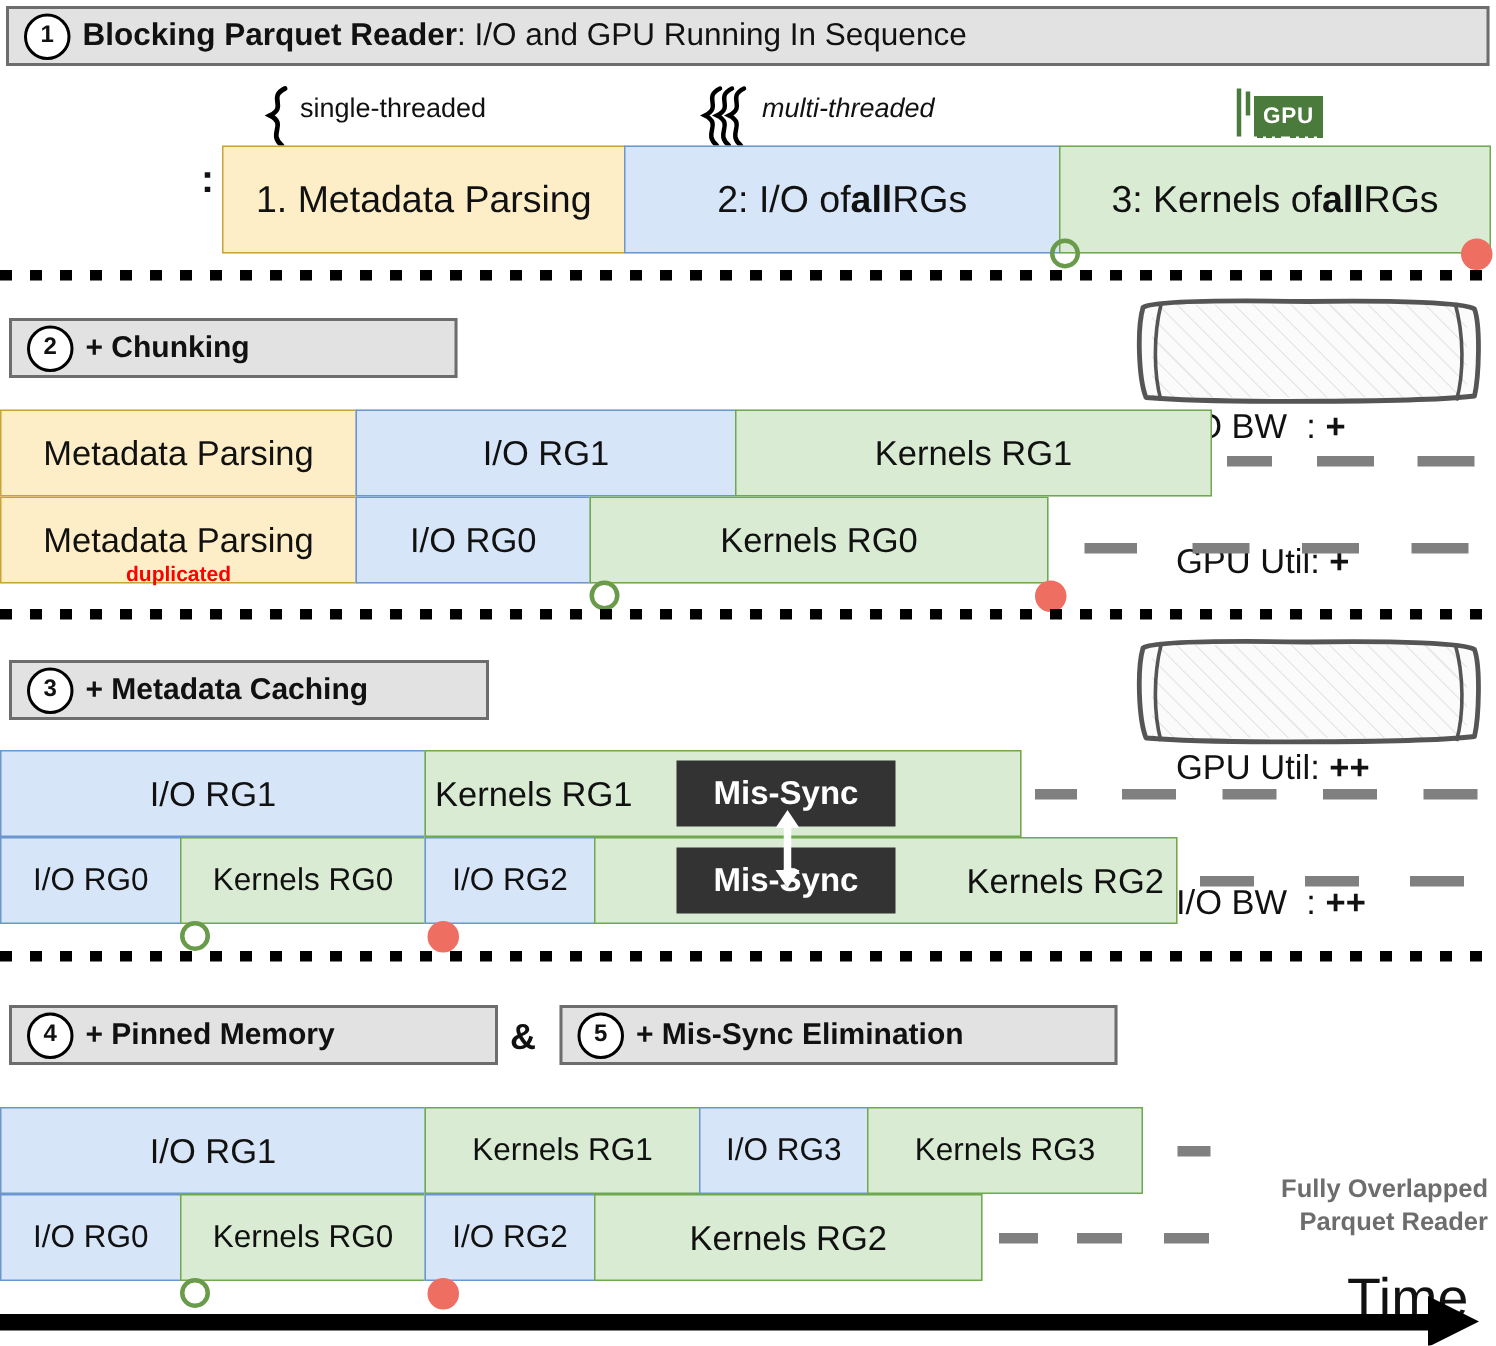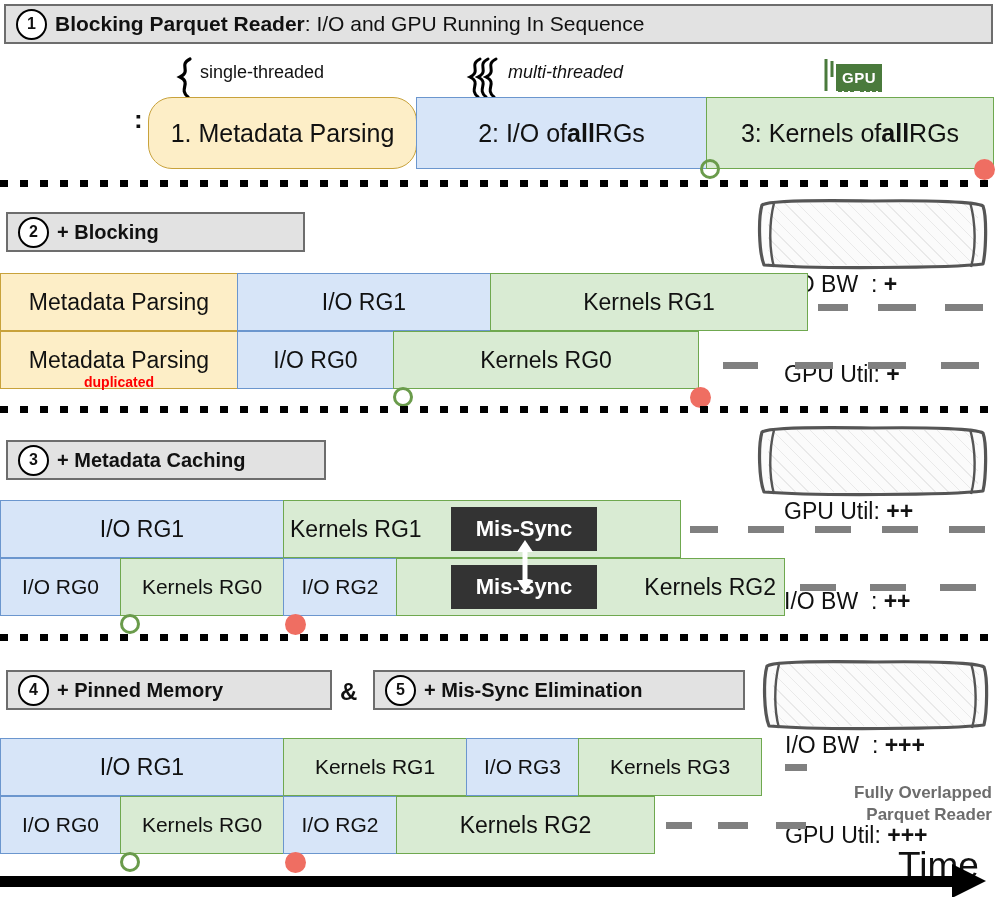--- a/index.html
+++ b/index.html
@@ -173,40 +173,40 @@
       <rect x="12" y="2" width="4" height="4" fill="#4a7a3c"></rect>
       <rect x="22" y="2" width="4" height="4" fill="#4a7a3c"></rect>
       <rect x="28" y="2" width="4" height="4" fill="#4a7a3c"></rect>
       <rect x="34" y="2" width="4" height="4" fill="#4a7a3c"></rect>
       <rect x="40" y="2" width="4" height="4" fill="#4a7a3c"></rect>
     </svg>
   </div>
 
   <div class="abs" style="left:134px;top:104px;font-size:26px;font-weight:bold;">:</div>
 
-  <div class="abs bar yellow s1" style="left:148px;top:97px;width:269px;border-radius:24px;">1. Metadata Parsing</div>
+  <div class="abs bar yellow s1" style="left:148px;top:97px;width:269px;">1. Metadata Parsing</div>
   <div class="abs bar blue s1" style="left:416px;top:97px;width:291px;">
       <span>2: I/O of </span>
       <b>all</b>
       <span> RGs</span>
     </div>
   <div class="abs bar green s1" style="left:706px;top:97px;width:288px;">
       <span>3: Kernels of </span>
       <b>all</b>
       <span> RGs</span>
     </div>
 
   <div class="abs mk-green" style="left:700px;top:159px;"></div>
   <div class="abs mk-red" style="left:974px;top:159px;"></div>
 
   <div class="abs dotsep" style="left:0px;top:180px;width:997px;"></div>
 
   <div class="abs banner" style="left:6px;top:212px;width:299px;">
     <div class="numcircle">2</div>
-    <span class="bnr-text">+   Blocking</span>
+    <span class="bnr-text">+   Chunking</span>
   </div>
 
   <div class="callout" style="left:752px;top:197px;width:240px;height:76px;">
     <svg width="240" height="76" viewBox="0 0 240 76" style="position:absolute;left:0;top:0;">
       <path d="M10 8 C16 4, 60 3, 120 4 C180 3, 225 5, 231 9 C235 20, 234 54, 231 67 C200 71, 60 72, 12 68 C7 55, 6 22, 10 8 Z" fill="#fbfbfb" stroke="#555" stroke-width="3.2" stroke-linejoin="round"></path>
       <path d="M22 6 C17 26, 17 52, 22 70" fill="none" stroke="#555" stroke-width="2.4"></path>
       <path d="M218 5 C224 26, 224 52, 219 70" fill="none" stroke="#555" stroke-width="2.4"></path>
     </svg>
     <div class="hatch" style="clip-path:inset(6px 14px 8px 16px);"></div>
     <div class="clines" style="left:12px;top:2px;">
@@ -294,32 +294,20 @@
   <div class="abs banner" style="left:6px;top:670px;width:326px;">
     <div class="numcircle">4</div>
     <span class="bnr-text">+ Pinned Memory</span>
   </div>
   <div class="abs" style="left:340px;top:678px;font-size:24px;font-weight:bold;">&amp;</div>
   <div class="abs banner" style="left:373px;top:670px;width:372px;">
     <div class="numcircle">5</div>
     <span class="bnr-text">+ Mis-Sync Elimination</span>
   </div>
 
-  <div class="callout" style="left:757px;top:658px;width:236px;height:76px;">
-    <svg width="236" height="76" viewBox="0 0 236 76" style="position:absolute;left:0;top:0;">
-      <path d="M10 8 C16 4, 58 3, 118 4 C176 3, 221 5, 227 9 C231 20, 230 54, 227 67 C196 71, 58 72, 12 68 C7 55, 6 22, 10 8 Z" fill="#fbfbfb" stroke="#555" stroke-width="3.2" stroke-linejoin="round"></path>
-      <path d="M22 6 C17 26, 17 52, 22 70" fill="none" stroke="#555" stroke-width="2.4"></path>
-      <path d="M214 5 C220 26, 220 52, 215 70" fill="none" stroke="#555" stroke-width="2.4"></path>
-    </svg>
-    <div class="hatch" style="clip-path:inset(6px 14px 8px 16px);"></div>
-    <div class="clines" style="left:8px;top:2px;">
-      <div><span>I/O BW  :</span> <b>+++</b></div>
-      <div><span>GPU Util:</span> <b>+++</b></div>
-    </div>
-  </div>
 
   <div class="abs bar blue" style="left:0px;top:738px;width:284px;">I/O RG1</div>
   <div class="abs bar green" style="left:283px;top:738px;width:184px;font-size:21px;">Kernels RG1</div>
   <div class="abs bar blue" style="left:466px;top:738px;width:113px;font-size:21px;">I/O RG3</div>
   <div class="abs bar green" style="left:578px;top:738px;width:184px;font-size:21px;">Kernels RG3</div>
   <div class="abs gdash" style="left:785px;top:764px;width:22px;"></div>
 
   <div class="abs gray-note" style="left:810px;top:782px;width:182px;">Fully Overlapped
 Parquet Reader</div>
 

